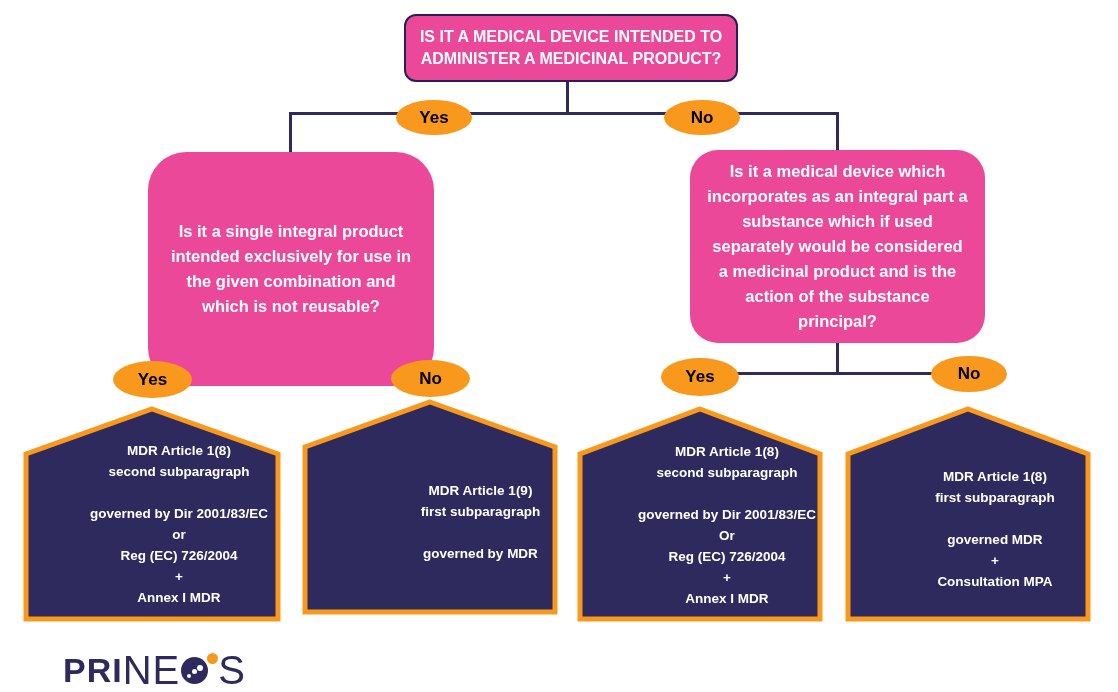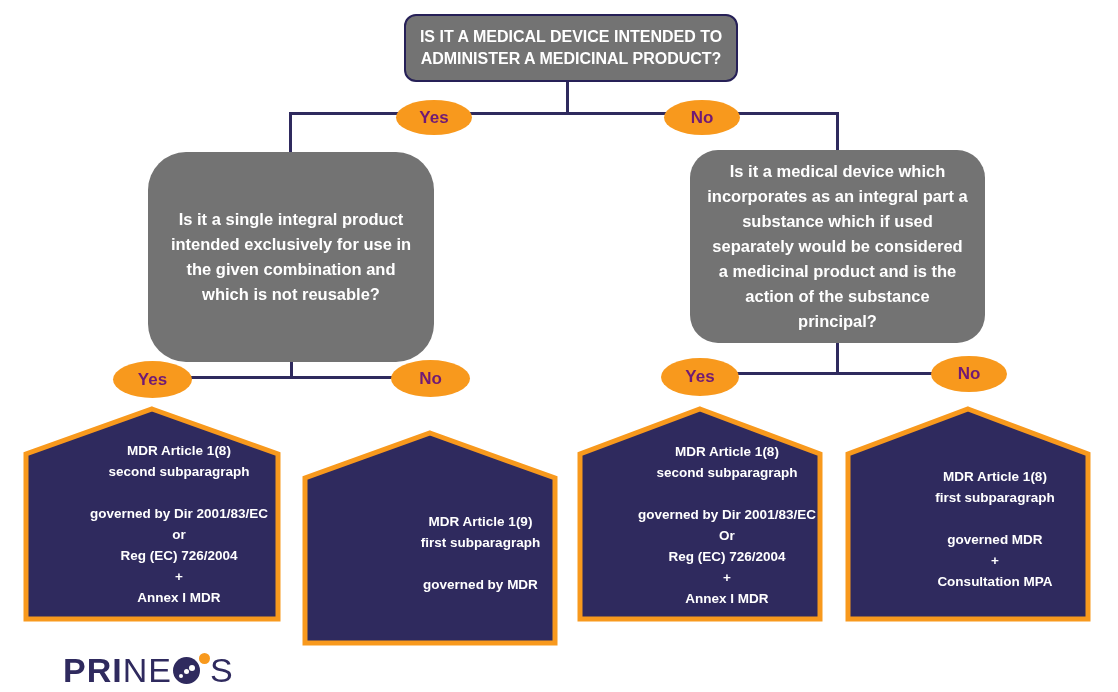--- a/index.html
+++ b/index.html
@@ -3,61 +3,61 @@
 <meta charset="utf-8">
 <style>
   html,body{margin:0;padding:0;background:#e9e9e9;}
   .canvas{
     position:relative;width:1118px;height:692px;margin:0 auto;
     background:#ffffff;overflow:hidden;
     font-family:"Liberation Sans",sans-serif;
   }
   
   .node{
-    position:absolute;background:#737373;color:#fff;
+    position:absolute;background:#ec4899;color:#fff;
     display:flex;align-items:center;justify-content:center;
     text-align:center;font-weight:bold;box-sizing:border-box;
   }
   .root-node{
     left:404px;top:14px;width:334px;height:68px;border-radius:12px;
     border:2px solid #262057;font-size:16px;line-height:22px;padding:0 12px;
     text-transform:uppercase;
   }
   .left-node{
-    left:148px;top:152px;width:286px;height:210px;border-radius:38px;
+    left:148px;top:152px;width:286px;height:234px;border-radius:38px;
     font-size:16.5px;line-height:25px;padding:0 18px;
   }
   .right-node{
     left:690px;top:150px;width:295px;height:193px;border-radius:28px;
     font-size:16.5px;line-height:25px;padding:0 16px;
   }
   
   .line{position:absolute;background:#2F2A5E;}
   
   .badge{
     position:absolute;background:#F8991D;border-radius:50%;
     display:flex;align-items:center;justify-content:center;
-    color:#701a75;font-weight:bold;font-size:17px;
+    color:#000000;font-weight:bold;font-size:17px;
   }
   
   .pent{position:absolute;}
   .pent svg{position:absolute;left:0;top:0;display:block;}
   .outcome-text{
     position:absolute;left:0;width:100%;text-align:center;
     color:#fff;font-weight:bold;font-size:13.5px;line-height:21px;
     white-space:pre-line;
     padding-left:27px;
   }
   
   .logo{
     position:absolute;left:63px;top:650px;height:40px;
     display:flex;align-items:center;color:#2F2A5E;
   }
   .logo .lg-bold{font-size:34px;font-weight:800;letter-spacing:1px;line-height:1;}
-  .logo .lg-light{font-size:34px;font-weight:400;letter-spacing:1px;line-height:1;}
+  .logo .lg-light{font-size:40px;font-weight:400;letter-spacing:1px;line-height:1;}
   .logo .o-disc{
     position:relative;width:27px;height:27px;border-radius:50%;
     background:#2F2A5E;margin:0 1px;flex:0 0 auto;
   }
   .logo .o-dot{position:absolute;background:#fff;border-radius:50%;}
   .logo .o-dot.d1{width:4px;height:4px;left:6px;top:17px;}
   .logo .o-dot.d2{width:5px;height:5px;left:11px;top:12px;}
   .logo .o-dot.d3{width:6px;height:6px;left:16px;top:8px;}
   .logo .spark{
     width:11px;height:11px;border-radius:50%;background:#F8991D;
@@ -96,21 +96,21 @@
     <div class="outcome-text" style="top:34px">MDR Article 1(8)
 second subparagraph
 
 governed by Dir 2001/83/EC
 or
 Reg (EC) 726/2004
 +
 Annex I MDR</div>
   </div>
 
-  <div class="pent" style="left:302px;top:430px;width:303px;height:216px">
+  <div class="pent" style="left:302px;top:399px;width:303px;height:216px">
     <svg width="256" height="216">
       <polygon points="128,3 253,48 253,213 3,213 3,48" fill="#2F2A5E" stroke="#F8991D" stroke-width="5" stroke-linejoin="miter"></polygon>
     </svg>
     <div class="outcome-text" style="top:81px">MDR Article 1(9)
 first subparagraph
 
 governed by MDR</div>
   </div>
 
   <div class="pent" style="left:577px;top:406px;width:246px;height:216px">

